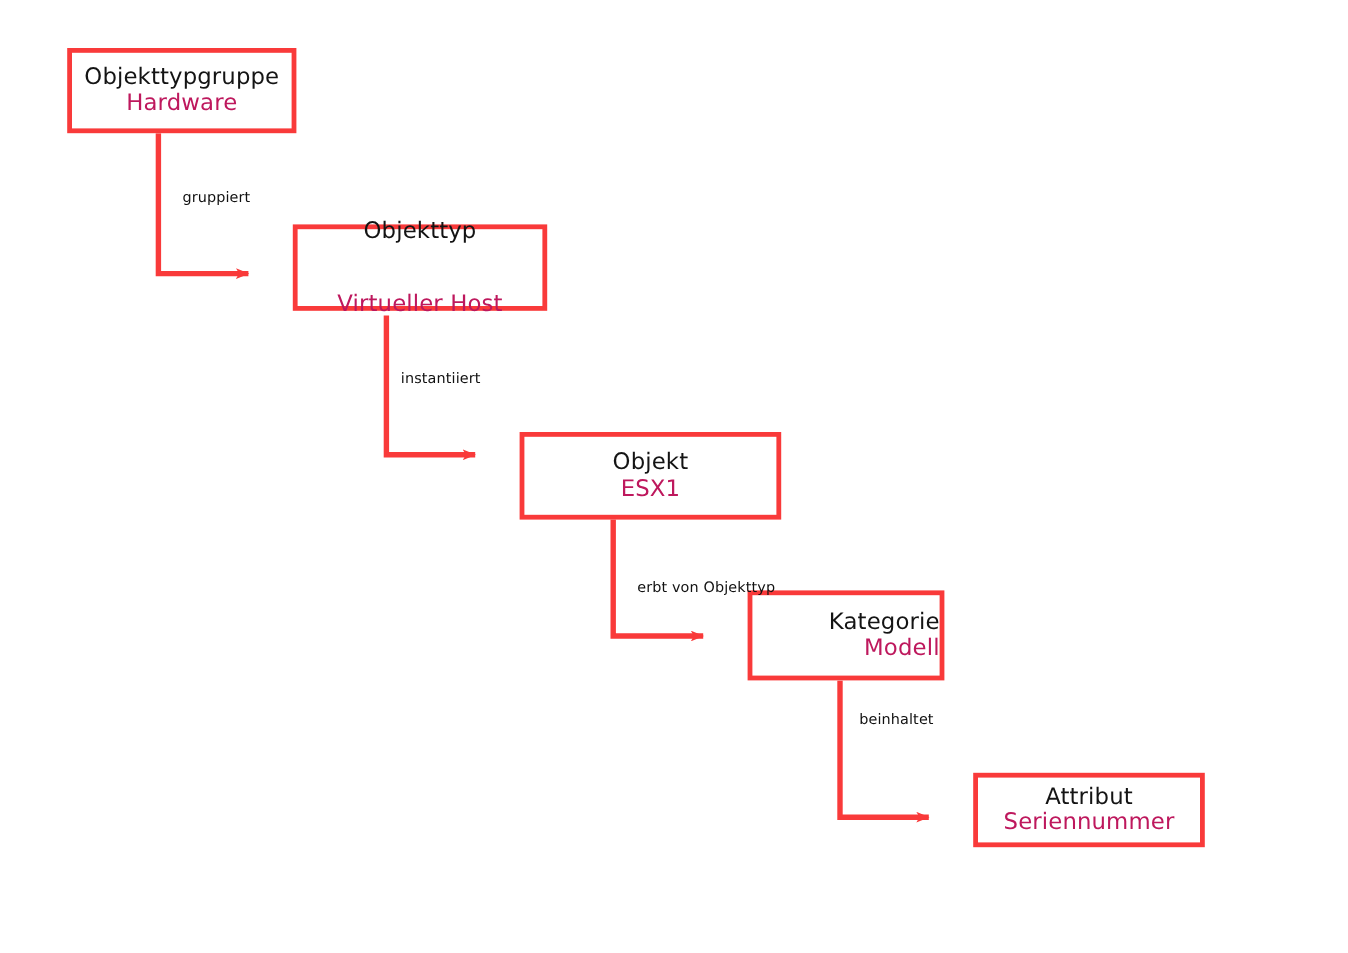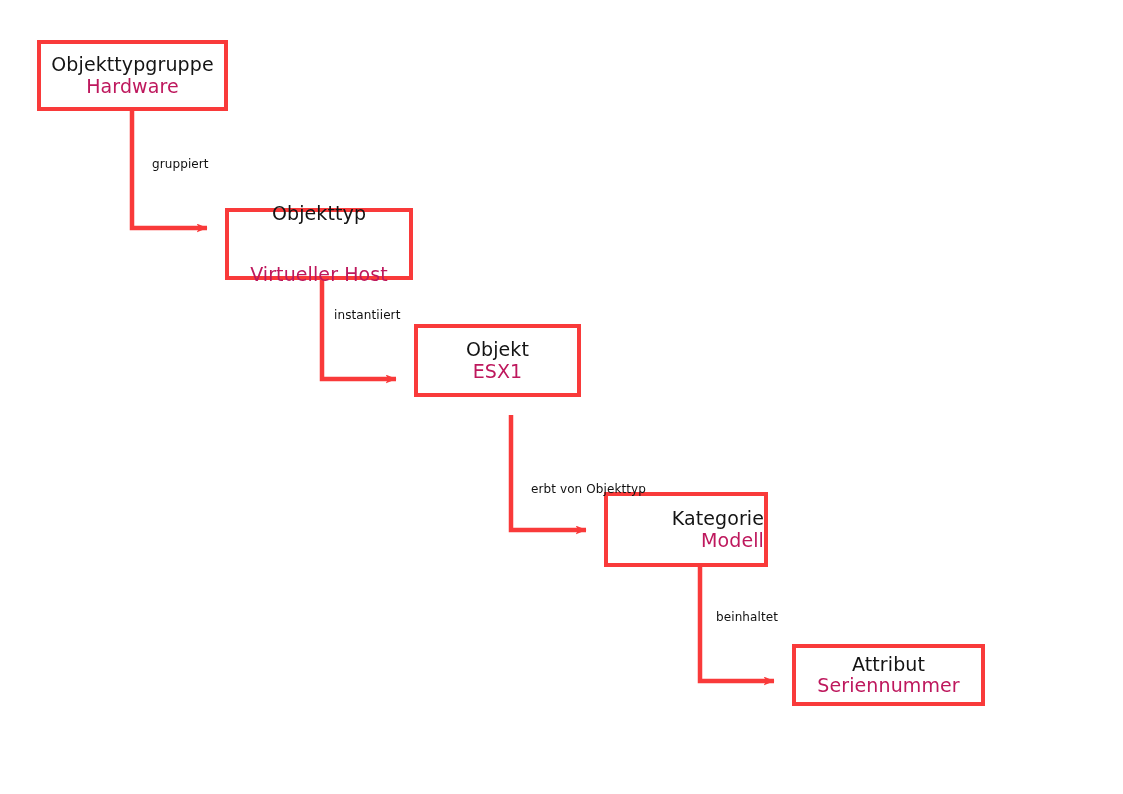--- a/index.html
+++ b/index.html
@@ -30,20 +30,21 @@
   .node-box {
     position: absolute;
     box-sizing: border-box;
     background: #ffffff;
     border: 4px solid #f93a3a;
     display: flex;
     flex-direction: column;
     align-items: center;
     justify-content: center;
     line-height: 1.12;
+    margin-left: 19px;
   }
   .node-title {
     color: #141414;
     font-size: 19px;
     font-weight: 400;
     white-space: nowrap;
     letter-spacing: 0.1px;
   }
   .node-subtitle {
     color: #be185d;
@@ -89,41 +90,41 @@
     <g>
       <path d="M 700,567 L 700,681 L 774,681" fill="none" stroke="#f93a3a" stroke-width="4.5" stroke-linecap="butt" stroke-linejoin="miter" marker-end="url(#arrowhead)"></path>
     </g>
   </svg>
 
   <div class="node-box" style="left:37px; top:40px; width:191px; height:71px;">
     <div class="node-title">Objekttypgruppe</div>
     <div class="node-subtitle">Hardware</div>
   </div>
 
-  <div class="node-box" style="left:225px; top:208px; width:188px; height:72px;gap:40px;">
+  <div class="node-box" style="left:225px; top:187px; width:212px; height:72px;gap:40px;">
     <div class="node-title">Objekttyp</div>
     <div class="node-subtitle">Virtueller Host</div>
   </div>
 
-  <div class="node-box" style="left:414px; top:324px; width:167px; height:73px;">
+  <div class="node-box" style="left:414px; top:360px; width:218px; height:73px;">
     <div class="node-title">Objekt</div>
     <div class="node-subtitle">ESX1</div>
   </div>
 
   <div class="node-box" style="left:604px; top:492px; width:164px; height:75px;align-items:flex-end;">
     <div class="node-title">Kategorie</div>
     <div class="node-subtitle">Modell</div>
   </div>
 
   <div class="node-box" style="left:792px; top:644px; width:193px; height:62px;">
     <div class="node-title">Attribut</div>
     <div class="node-subtitle">Seriennummer</div>
   </div>
 
   <div class="edge-label" style="left:152px; top:157px;">gruppiert</div>
 
   <div class="edge-label" style="left:334px; top:308px;">instantiiert</div>
 
   <div class="edge-label" style="left:531px; top:458px;margin-top:24px;">erbt von Objekttyp</div>
 
-  <div class="edge-label" style="left:716px; top:610px;">beinhaltet</div>
+  <div class="edge-label" style="left:716px; top:592px;">beinhaltet</div>
 
 </div>
 
 </body></html>

